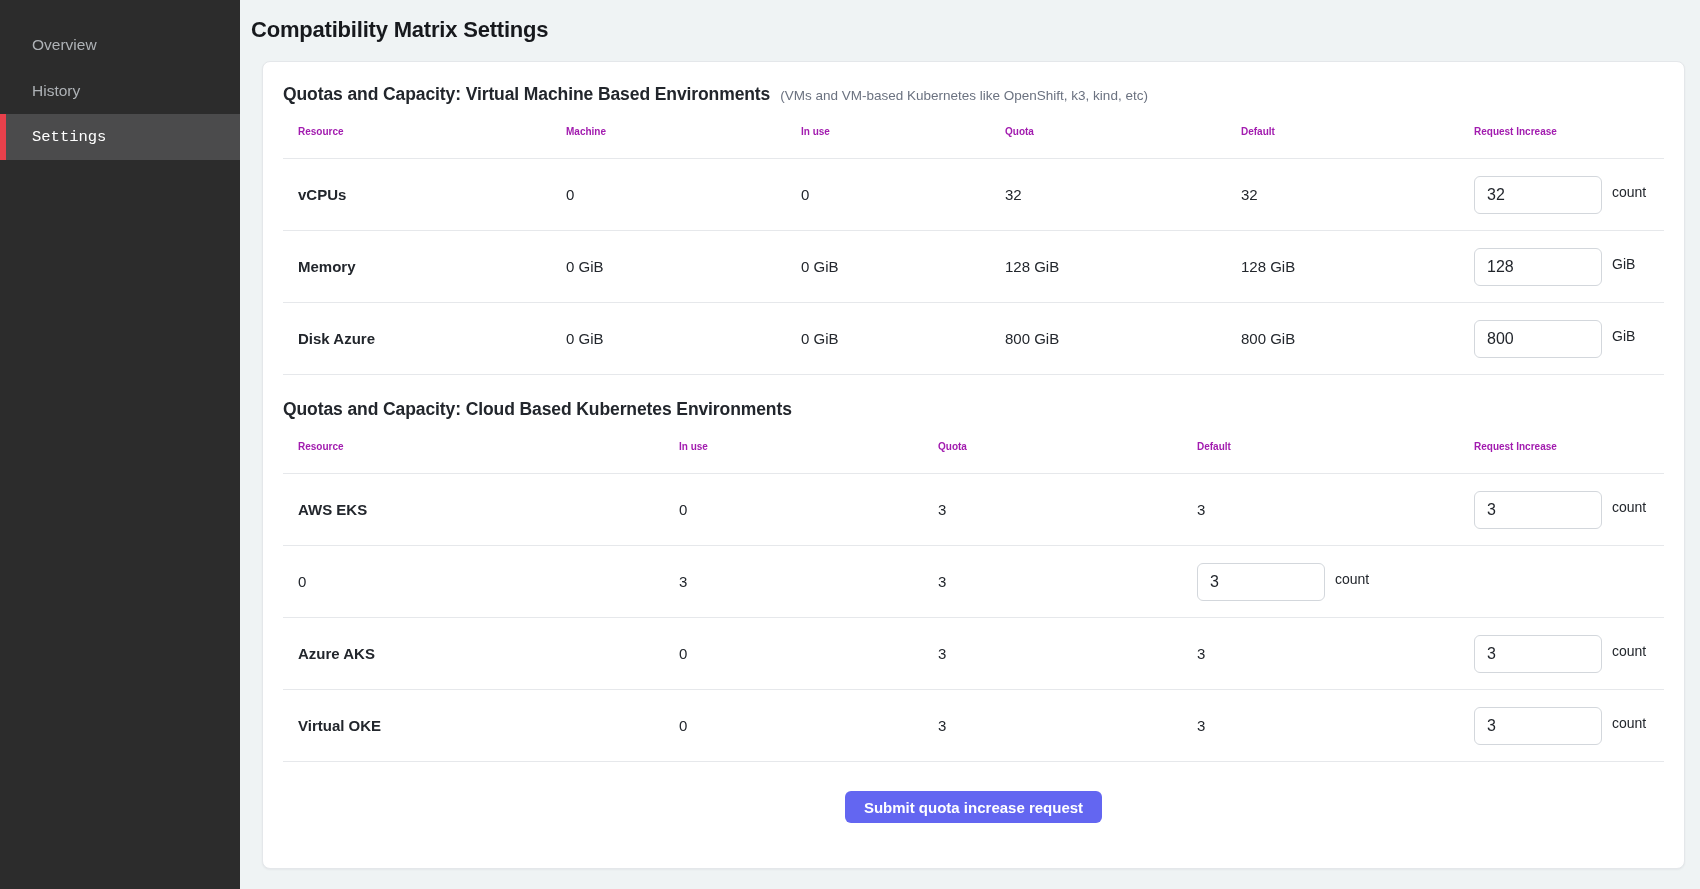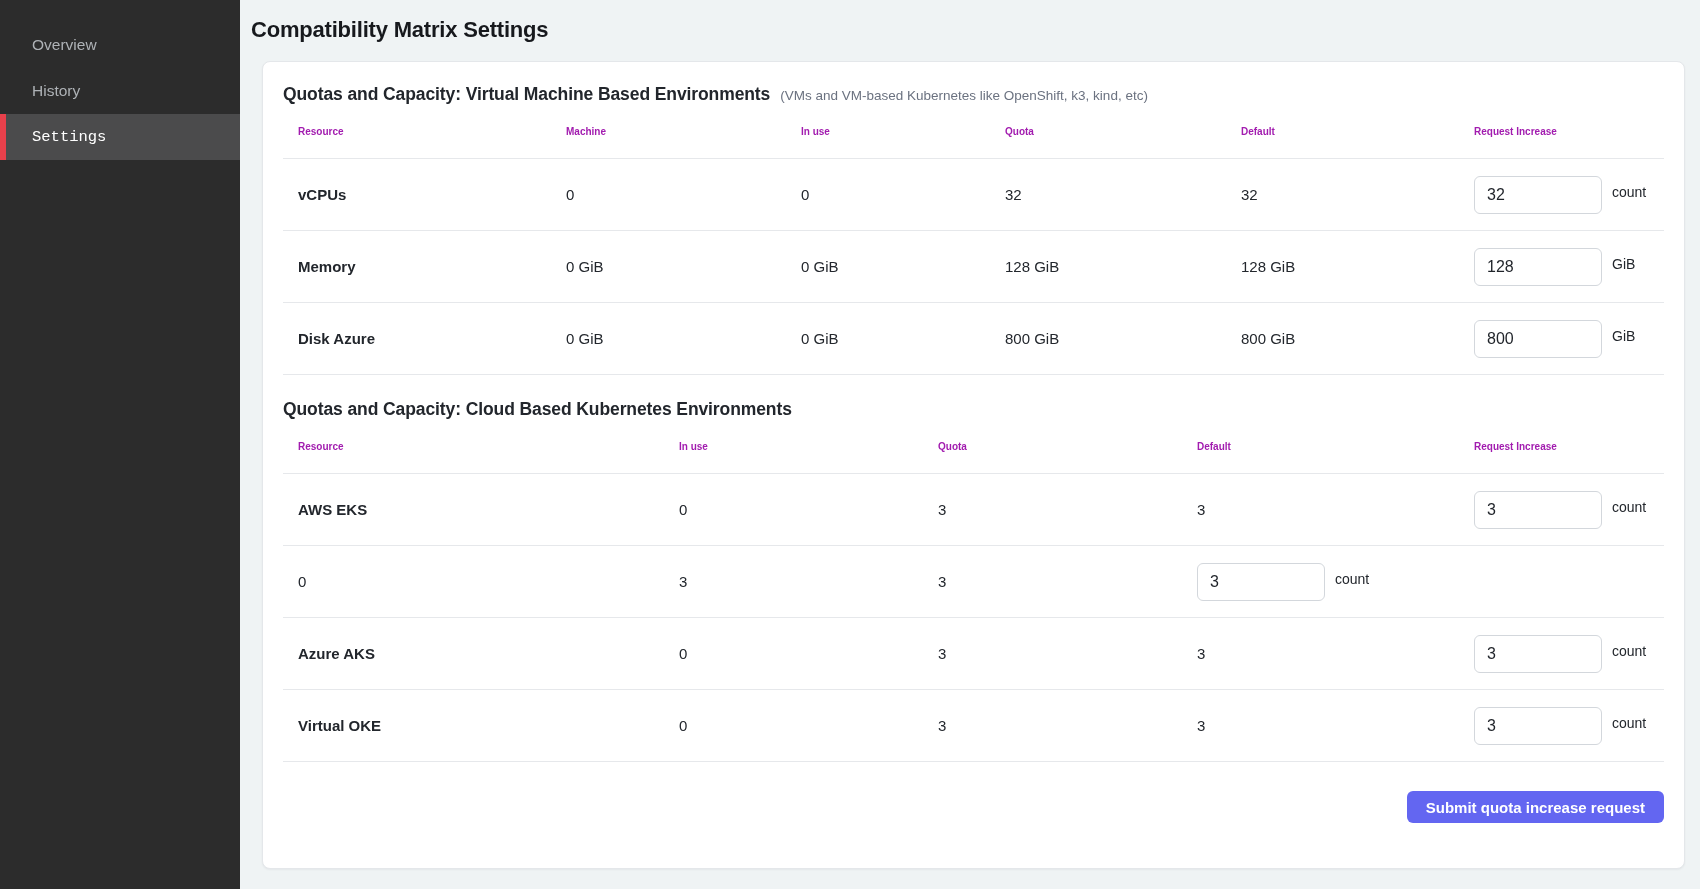--- a/index.html
+++ b/index.html
@@ -126,21 +126,21 @@
     font-family:inherit;
     outline:none;
   }
   .unit{
     font-size:14px;
     color:#22262c;
     transform:translateY(-3px);
   }
 
   .submit-row{
-    display:flex;justify-content:flex-end;
+    display:flex;justify-content:center;
     padding-top:29px;
   }
   .submit-btn{
     background:var(--button-indigo);
     color:#fff;
     border:none;
     border-radius:6px;
     height:32px;
     padding:0 19px;
     font-size:15px;

